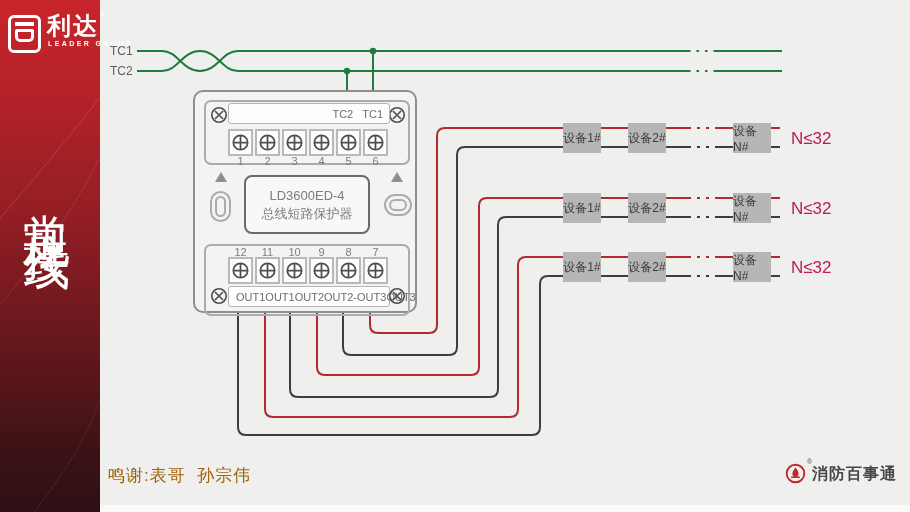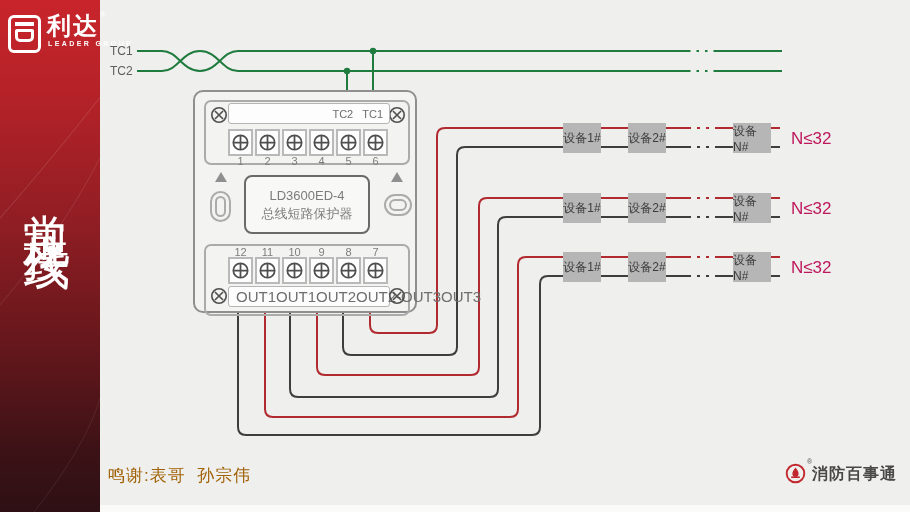--- a/index.html
+++ b/index.html
@@ -38,21 +38,21 @@
 
   
   #device { position:absolute; left:193px; top:90px; width:224px; height:223px; background:#f3f3f2;
     border:2px solid #8f8f8f; border-radius:10px; z-index:2; }
   .block { position:absolute; left:9px; width:206px; height:65px; border:2px solid #ababab; border-radius:7px; }
   #block-top { top:8px; } #block-bottom { top:152px; height:72px; }
   .screw { position:absolute; width:18px; height:18px; }
   .strip { position:absolute; left:22px; width:162px; height:21px; background:#fdfdfd; border:1.5px solid #b5b5b5;
     border-radius:3px; display:flex; align-items:center; font-size:11px; color:#6e6e6e; }
   #tc-strip { top:1px; justify-content:flex-end; gap:9px; padding-right:6px; }
-  #out-strip { top:40px; justify-content:space-between; padding:6px 7px; font-size:15px; }
+  #out-strip { top:40px; justify-content:space-between; padding:6px 7px; font-size:11px; }
   .term-row { position:absolute; left:22px; width:160px; display:flex; justify-content:space-between; }
   .num-row  { position:absolute; left:22px; width:160px; display:flex; justify-content:space-between;
     font-size:11px; color:#7d7d7d; }
   .num-row span { width:25px; text-align:center; }
   #top-terms { top:27px; } #top-nums { top:53px; }
   #bot-nums { top:0px; } #bot-terms { top:11px; }
   .tcell { width:25px; height:27px; background:#fdfdfd; border:2px solid #b9b9b9;
     display:flex; align-items:center; justify-content:center; }
   .triangle { position:absolute; width:0; height:0; border-left:6px solid transparent;
     border-right:6px solid transparent; border-bottom:10px solid #8f8f8f; top:80px; }

